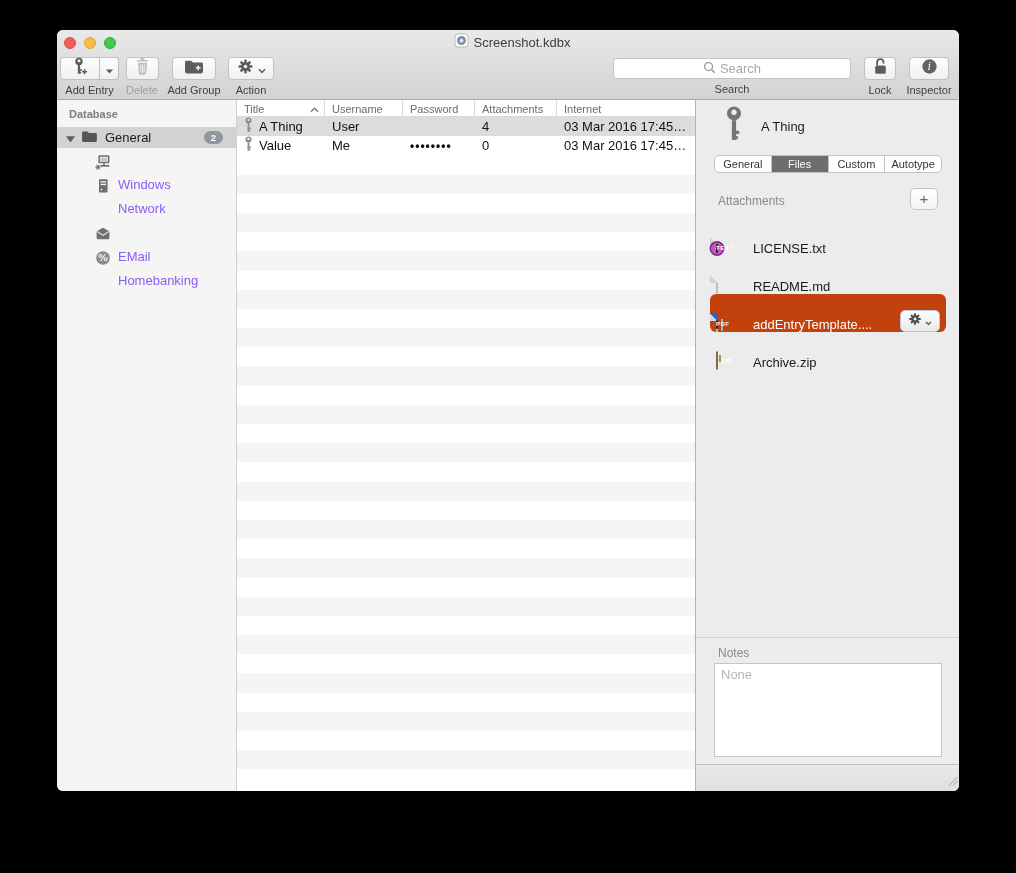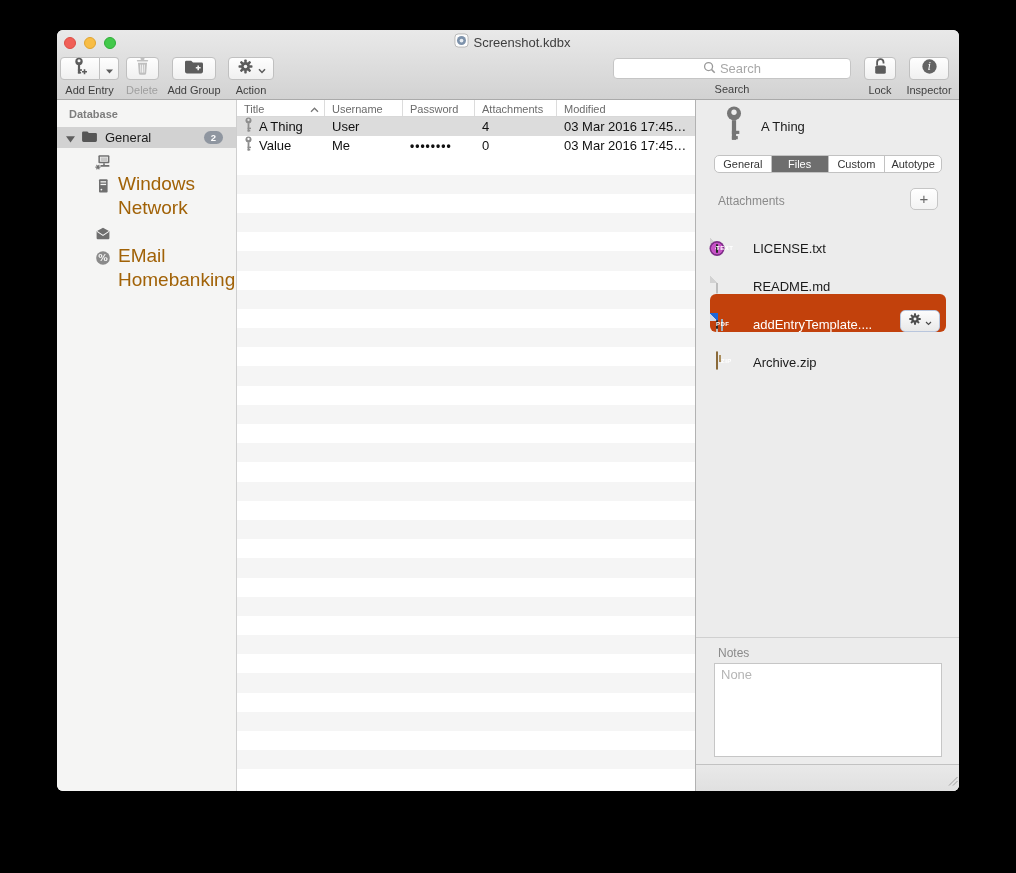--- a/index.html
+++ b/index.html
@@ -50,21 +50,21 @@
   .sb-header { position:absolute; left:12px; top:8px; font-size:11px; font-weight:bold; color:#7d7d7d; }
   .sb-group { position:absolute; left:0; top:27px; width:100%; height:21px; background:#d2d2d2;
               display:flex; align-items:center; }
   .sb-group .disc { margin-left:9px; width:9px; }
   .sb-group .foldico { margin-left:6px; }
   .sb-group-label { margin-left:7px; font-size:13px; color:#1a1a1a; flex:1; }
   .badge { margin-right:13px; min-width:19px; height:13px; border-radius:7px; background:#8f96a0;
            color:#fff; font-size:9.5px; font-weight:bold; text-align:center; line-height:13px; padding:0 4px; }
   .sb-item { position:absolute; left:0; width:100%; height:24px; display:flex; align-items:center; }
   .sb-item .sbico { margin-left:38px; width:16px; height:16px; }
-  .sb-item-label { margin-left:7px; font-size:19px; color:#a16207;margin-top:44px; }
+  .sb-item-label { margin-left:7px; font-size:13px; color:#8b5cf6;margin-top:44px; }
 
   
   .etable { width:458px; height:100%; background:#fff; position:relative; }
   .thead { display:flex; height:17px; border-bottom:1px solid #d8d8d8; background:#fff; }
   .th { font-size:11px; color:#6b6b6b; padding:2px 0 0 7px; border-right:1px solid #dcdcdc;
         display:flex; align-items:center; white-space:nowrap; overflow:hidden;text-align:right; }
   .th:last-child { border-right:none; }
   .c-title{width:88px;} .c-user{width:78px;} .c-pass{width:72px;} .c-att{width:82px;} .c-mod{flex:1;}
   .th.c-title { justify-content:space-between; padding-right:5px; }
   .tbody { position:absolute; top:17px; left:0; right:0; bottom:0; overflow:hidden; }
@@ -357,21 +357,21 @@
             <span>Title</span>
             <span>
               <svg width="9" height="6" viewBox="0 0 9 6">
                   <polyline points="1,4.8 4.5,1.2 8,4.8" fill="none" stroke="#787878" stroke-width="1.3"></polyline>
                 </svg>
             </span>
           </div>
           <div class="th c-user">Username</div>
           <div class="th c-pass">Password</div>
           <div class="th c-att">Attachments</div>
-          <div class="th c-mod">Modified</div>
+          <div class="th c-mod">Internet</div>
         </div>
         <div class="tbody" id="entry-rows">
           <div class="trow sel">
             <div class="td c-title">
               <span>
                 <svg width="11" height="16" viewBox="0 0 12 18">
                     <circle cx="6" cy="4" r="3.4" fill="#8d8d8d"></circle>
                     <circle cx="6" cy="3.4" r="1.3" fill="#dcdcdc"></circle>
                     <rect x="5" y="7" width="2" height="9.4" fill="#8d8d8d"></rect>
                     <rect x="5" y="12" width="3.8" height="1.6" fill="#8d8d8d"></rect>

